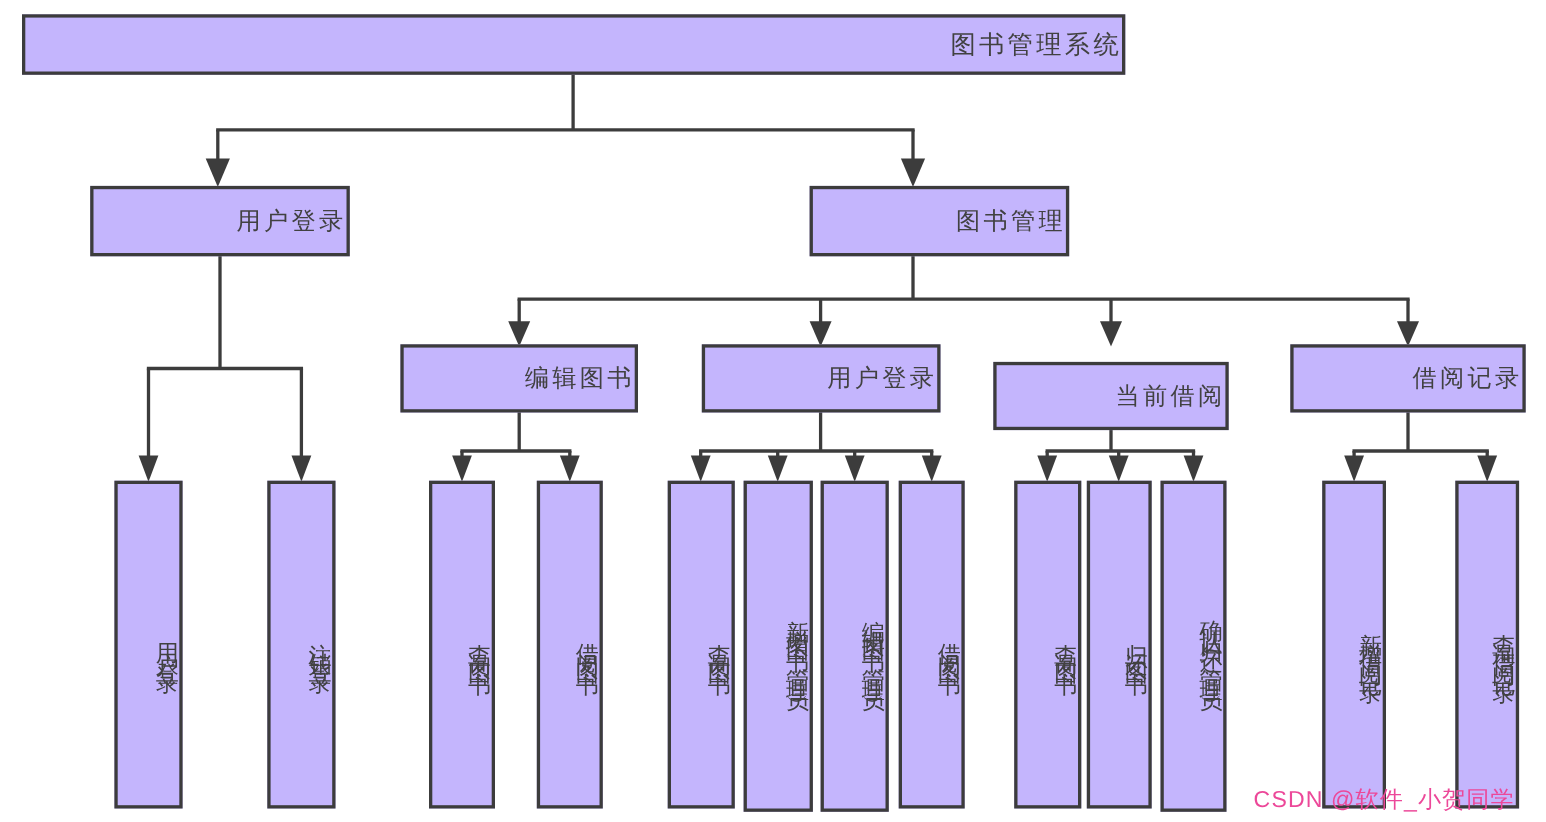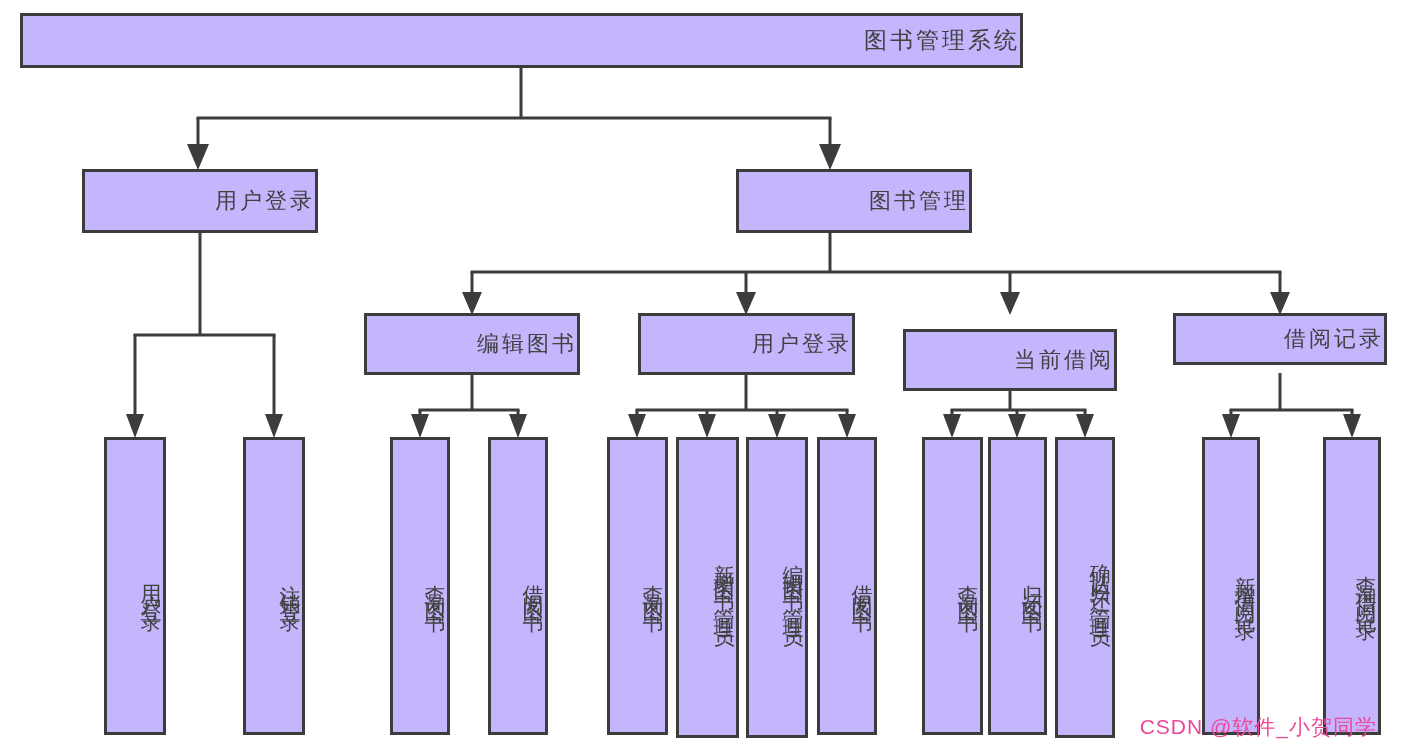--- a/index.html
+++ b/index.html
@@ -109,21 +109,21 @@
 
   <div class="box" style="left:364px;top:313px;width:216px;height:62px;">
     <span class="hlabel">编辑图书</span>
   </div>
   <div class="box" style="left:638px;top:313px;width:217px;height:62px;">
     <span class="hlabel">用户登录</span>
   </div>
   <div class="box" style="left:903px;top:313px;width:214px;height:62px;margin-top:16px;">
     <span class="hlabel">当前借阅</span>
   </div>
-  <div class="box" style="left:1173px;top:313px;width:214px;height:52px;">
+  <div class="box" style="left:1173px;top:313px;width:214px;height:62px;">
     <span class="hlabel">借阅记录</span>
   </div>
 
   <div class="box leaf" style="left:104px;top:437px;width:62px;height:298px;">
     <span>用户登录</span>
   </div>
   <div class="box leaf" style="left:243px;top:437px;width:62px;height:298px;">
     <span>注销登录</span>
   </div>
 

